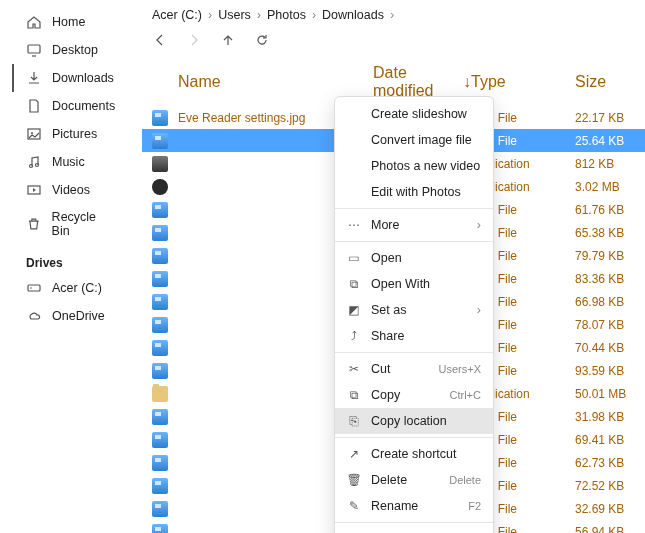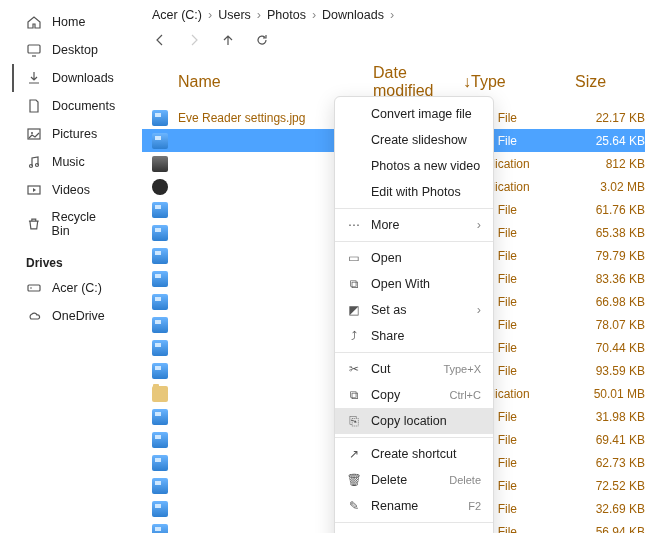--- a/index.html
+++ b/index.html
@@ -14,21 +14,21 @@
 .breadcrumb{display:flex;align-items:center;padding:8px 10px 4px;gap:4px;font-size:12.5px;color:#222}
 .bc-sep{color:#888;margin:0 2px}
 .toolbar{display:flex;align-items:center;gap:18px;padding:6px 10px 10px}
 .tbtn{width:16px;height:16px;display:flex;align-items:center;justify-content:center;color:#555;cursor:pointer}
 .tbtn.disabled{color:#ccc}
 .cols{display:flex;padding:6px 0;border-bottom:none;font-size:16px;color:#a16207}
 .col-icon{width:36px}
 .col-name{flex:0 0 195px;padding-left:0}
 .col-date{flex:0 0 98px}
 .col-type{flex:0 0 104px}
-.col-size{flex:0 0 70px;text-align:right}
+.col-size{flex:0 0 70px;text-align:left}
 .col-hdr{font-weight:400;display:flex;align-items:center;gap:4px}
 .rows{flex:1;overflow:hidden}
 .row{display:flex;align-items:center;height:23px;font-size:12px;color:#a16207}
 .row.selected{background:#4da3ff;color:#fff}
 .row.selected .cell{color:#fff}
 .cell{overflow:hidden;white-space:nowrap;text-overflow:ellipsis}
 .file-icon{width:36px;display:flex;align-items:center;justify-content:center}
 .fi{width:16px;height:16px;border-radius:2px;display:flex;align-items:center;justify-content:center}
 .fi-jpg{background:linear-gradient(#6bb5ff,#2e7fd1);position:relative}
 .fi-jpg::after{content:"";width:6px;height:4px;background:#cfe8ff;position:absolute;top:3px;left:3px}
@@ -362,25 +362,25 @@
         <div class="cell col-name" style="text-align:left;padding-right:6px"></div>
         <div class="cell col-date">6 days ago</div>
         <div class="cell col-type">JPG File</div>
         <div class="cell col-size">56.94 KB</div>
       </div>
     </div>
 
   <div class="ctx" id="ctx">
       <div class="ctx-item">
         <span class="ctx-icon"></span>
+        <span>Create slideshow</span>
+      </div>
+      <div class="ctx-item">
+        <span class="ctx-icon"></span>
         <span>Convert image file</span>
-      </div>
-      <div class="ctx-item">
-        <span class="ctx-icon"></span>
-        <span>Create slideshow</span>
       </div>
       <div class="ctx-item">
         <span class="ctx-icon"></span>
         <span>Photos a new video</span>
       </div>
       <div class="ctx-item">
         <span class="ctx-icon"></span>
         <span>Edit with Photos</span>
       </div>
       <div class="ctx-sep"></div>
@@ -404,21 +404,21 @@
         <span class="ctx-sub">›</span>
       </div>
       <div class="ctx-item">
         <span class="ctx-icon">⤴</span>
         <span>Share</span>
       </div>
       <div class="ctx-sep"></div>
       <div class="ctx-item">
         <span class="ctx-icon">✂</span>
         <span>Cut</span>
-        <span class="ctx-short">Type+X</span>
+        <span class="ctx-short">Users+X</span>
       </div>
       <div class="ctx-item">
         <span class="ctx-icon">⧉</span>
         <span>Copy</span>
         <span class="ctx-short">Ctrl+C</span>
       </div>
       <div class="ctx-item hl">
         <span class="ctx-icon">⎘</span>
         <span>Copy location</span>
       </div>

